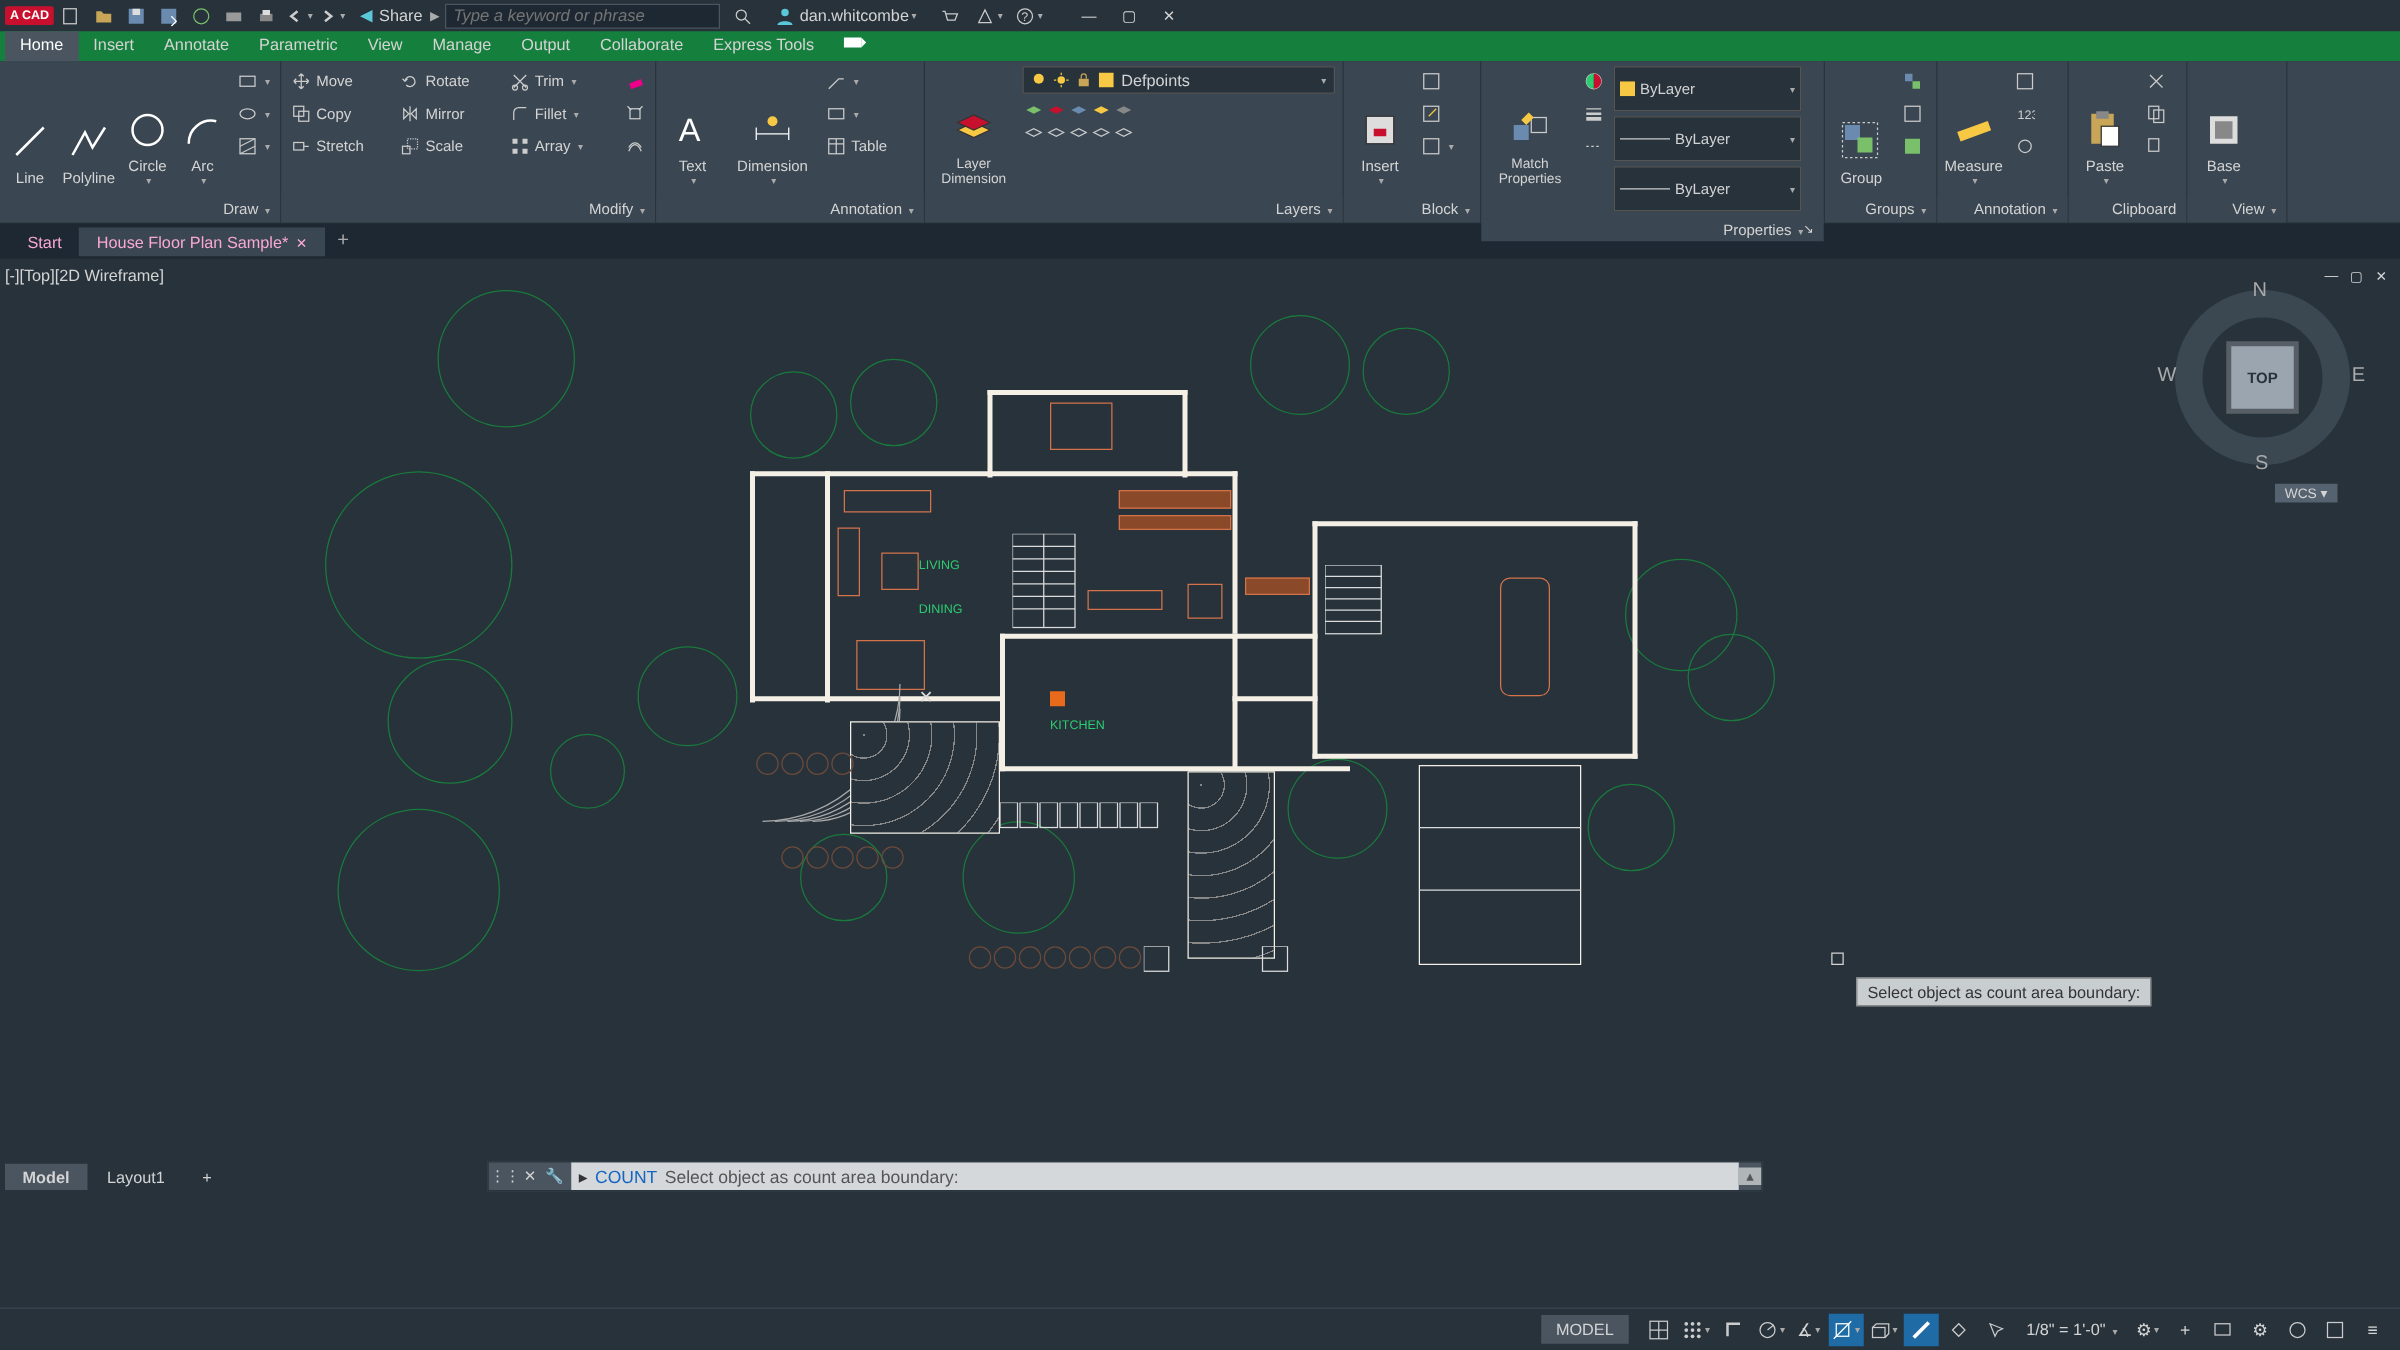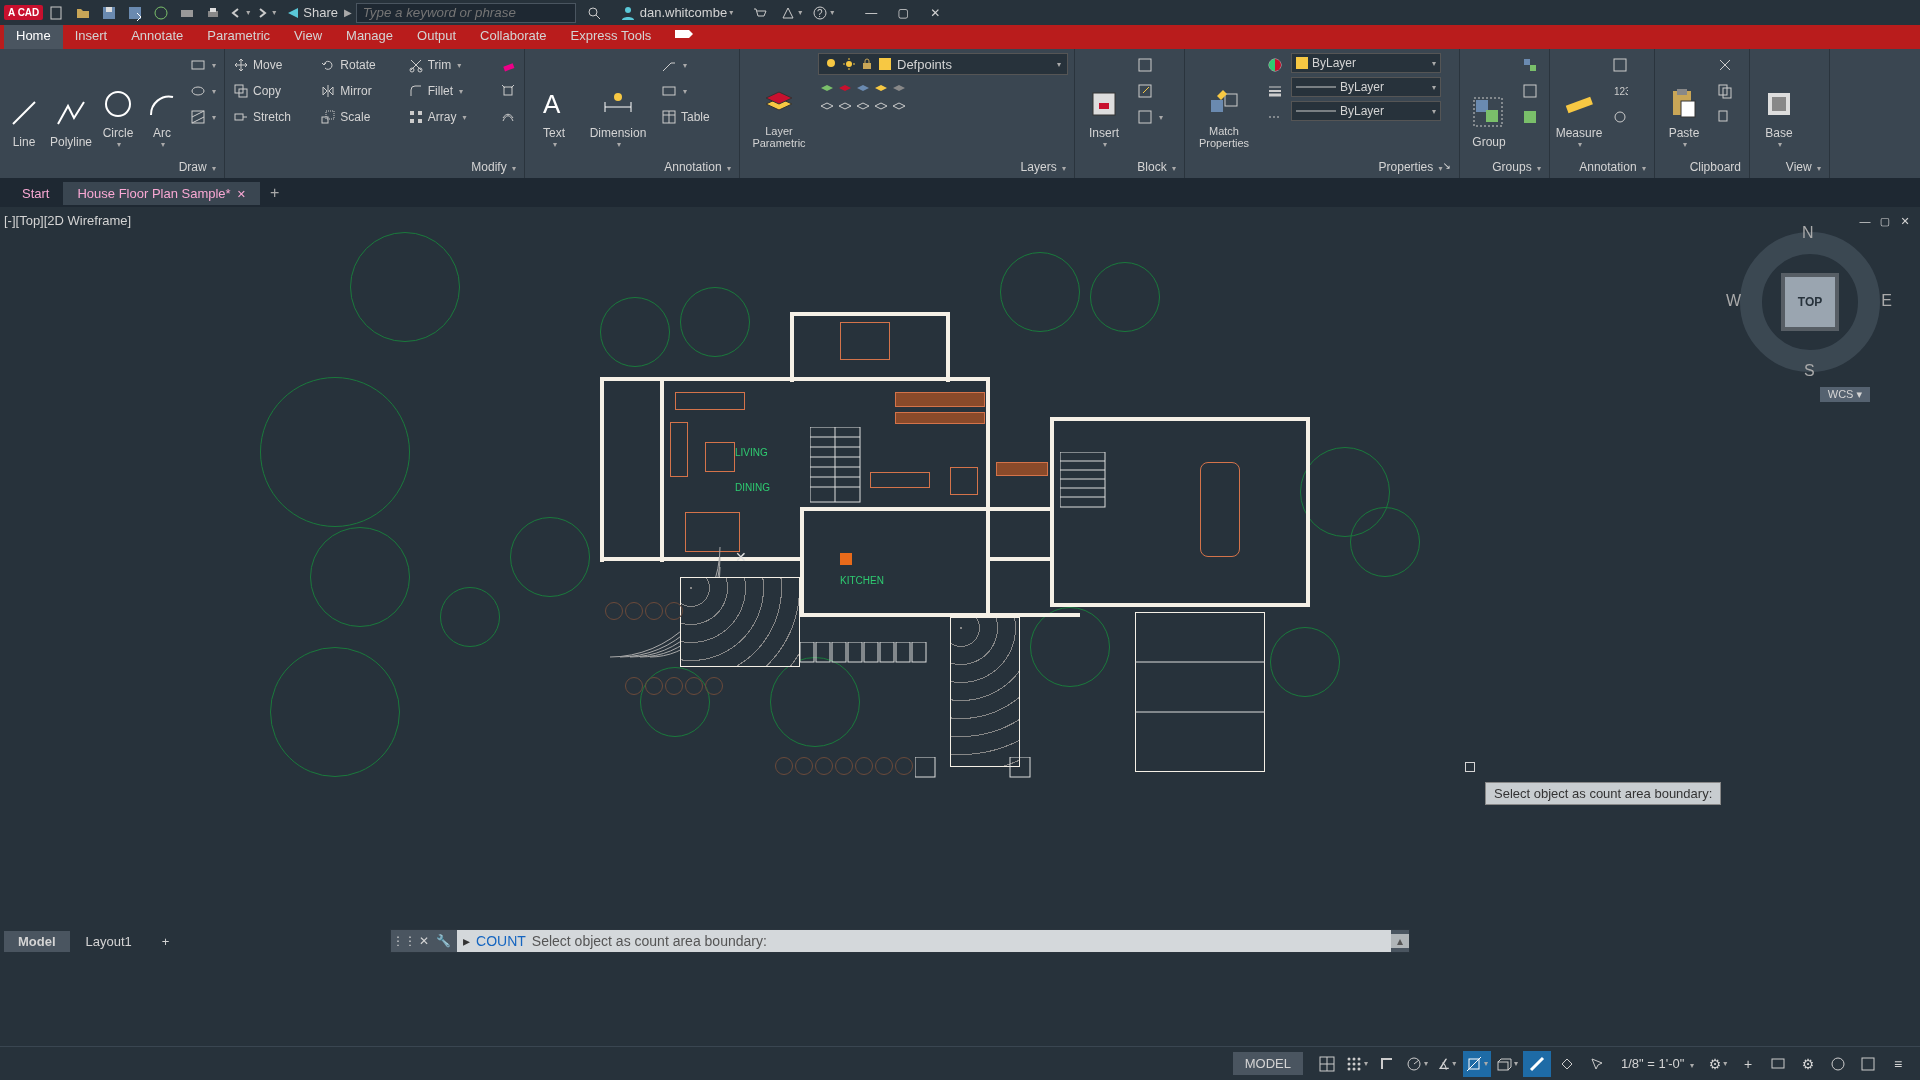--- a/index.html
+++ b/index.html
@@ -10,37 +10,37 @@
 .qat-left { display:flex; align-items:center; gap:2px; }
 .qat-icon { width:24px; height:20px; display:inline-flex; align-items:center; justify-content:center; cursor:pointer; color:#d4d4d4; }
 .app-badge { background:#c8102e; color:#fff; font-size:10px; font-weight:bold; padding:2px 4px; border-radius:2px; }
 .qat-title { flex:1; text-align:center; font-size:15px; color:#eee; }
 .qat-right { display:flex; align-items:center; gap:4px; }
 .search-box { background:#1e2832; border:1px solid #4a5560; color:#8a9aa8; font-style:italic; padding:2px 6px; width:220px; height:20px; }
 .qat-right .qat-icon { margin:0 2px;align-items:center; }
 .share-text { color:#d4d4d4; font-size:13px; margin-left:2px; }
 
 
-.menubar { height:24px; background:#b91c1c; display:flex; padding-left:4px; }
+.menubar { height:24px; background:#15803d; display:flex; padding-left:4px; }
 .menu-item { padding:3px 12px; cursor:pointer; font-size:13px; color:#d4d4d4; }
 .menu-item.active { background:#4a5560; color:#fff; }
 
 
 .ribbon { height:130px; background:#3a4651; display:flex; border-bottom:1px solid #1e2832; }
 .panel { border-right:1px solid #2a343d; display:flex; flex-direction:column; }
 .panel-body { flex:1; display:flex; padding:4px; gap:4px; }
 .panel-title { height:20px; text-align:right; font-size:12px; color:#d4d4d4; background:#3a4651; padding:2px 8px; cursor:pointer; }
 .big-btn { display:flex; flex-direction:column; align-items:center; justify-content:flex-end; width:50px; height:100px; cursor:pointer; padding:4px 2px; font-size:12px; color:#d4d4d4; }
 .big-btn .ico { width:36px; height:36px; display:flex; align-items:center; justify-content:center; margin-bottom:4px; }
 .small-btn-row { display:flex; align-items:center; height:24px; cursor:pointer; padding:0 4px; gap:4px; font-size:12px; color:#d4d4d4; }
 .small-icon { width:16px; height:16px; display:inline-flex; align-items:center; justify-content:center; }
 .col { display:flex; flex-direction:column; gap:2px; }
 .dd-arrow { font-size:8px; margin-left:2px; color:#aaa; }
 .layer-combo { background:#27323b; border:1px solid #555; padding:2px 6px; width:250px; height:22px; display:flex; align-items:center; gap:6px; font-size:13px; color:#d4d4d4; }
-.bylayer-combo { background:#27323b; border:1px solid #555; padding:1px 4px; width:150px; height:20px; display:flex; align-items:center; justify-content:space-between; font-size:12px; color:#d4d4d4; margin-bottom:2px; }
+.bylayer-combo { background:#27323b; border:1px solid #555; padding:1px 4px; width:150px; height:36px; display:flex; align-items:center; justify-content:space-between; font-size:12px; color:#d4d4d4; margin-bottom:2px; }
 
 
 .file-tabs { height:28px; background:#1e2832; display:flex; align-items:center; padding-left:8px; }
 .file-tab { padding:4px 14px; font-size:13px; color:#f9a8d4; cursor:pointer; }
 .file-tab.active { background:#3a4651; }
 .file-tab .close { margin-left:6px; font-size:11px; }
 .add-tab { padding:4px 10px; cursor:pointer; color:#aaa; font-size:16px; }
 
 
 .viewport { position:relative; height:780px; background:#27323b; }
@@ -468,21 +468,21 @@
   <div class="panel" style="width:335px">
     <div class="panel-body">
       <div class="big-btn" style="width:70px">
           <div class="ico">
             <svg width="34" height="34">
               <path d="M4 18l13-6 13 6-13 6z" fill="#f7c843" stroke="#333"></path>
               <path d="M4 12l13-6 13 6-13 6z" fill="#c8102e" stroke="#333"></path>
             </svg>
           </div>
           <span style="white-space:pre-line;text-align:center;font-size:11px">Layer
-Parametric</span>
+Dimension</span>
         </div>
       <div class="col" style="flex:1">
         <div class="layer-combo">
           <svg width="12" height="12">
               <circle cx="6" cy="5" r="4" fill="#f7c843"></circle>
             </svg>
           <svg width="12" height="12">
               <circle cx="6" cy="6" r="3" fill="#f7c843"></circle>
               <g stroke="#f7c843">
                 <line x1="6" y1="0" x2="6" y2="2"></line>

